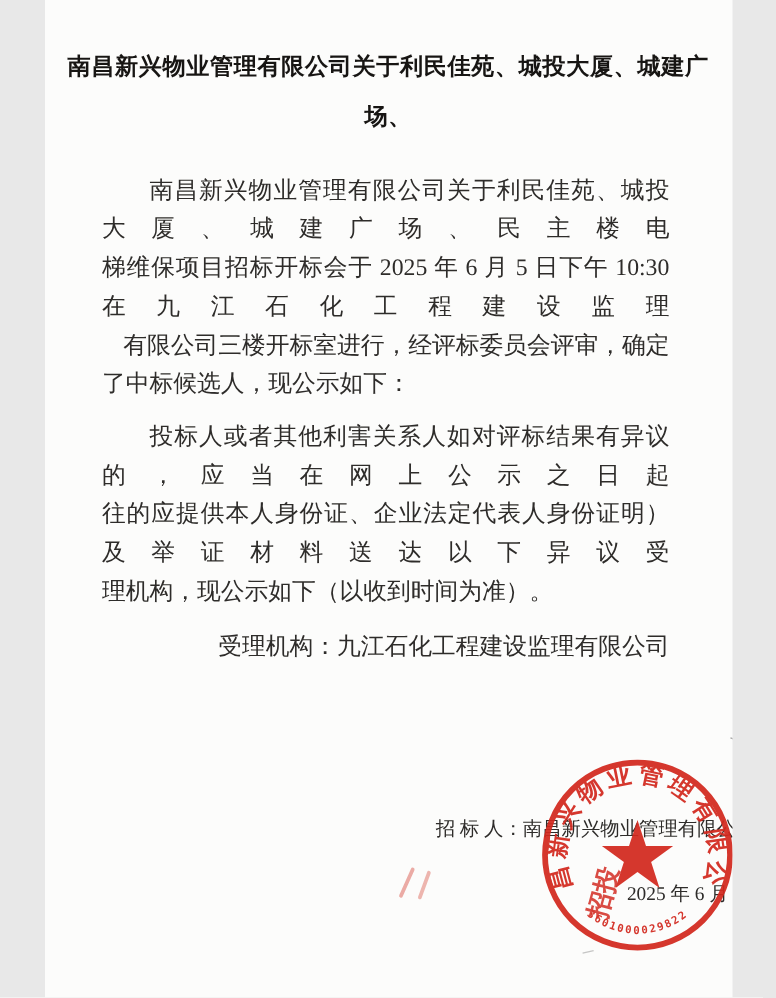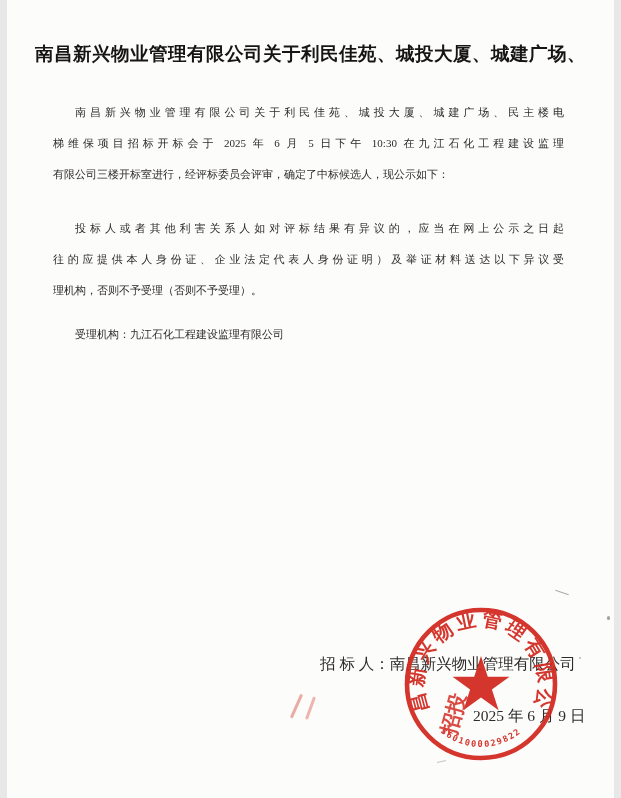--- a/index.html
+++ b/index.html
@@ -1,19 +1,19 @@
 <!DOCTYPE html>
 <html><head>
 <meta charset="utf-8">
 <style>
   html,body{margin:0;padding:0;}
   body{background:#e8e8e8;font-family:"Liberation Serif","DejaVu Serif",serif;}
   .page{
     position:relative;
-    width:607px;height:798px;
+    width:550px;height:798px;
     margin:0 auto;
     background:#fcfcfb;
     color:#2e2c2a;
     overflow:hidden;
   }
   
   .doc-title{
     padding-top:34px;
     font-size:18.5px;
     font-weight:700;
@@ -21,32 +21,32 @@
     color:#171513;
   }
   .title-line{
     text-align:center;
     line-height:40px;
     letter-spacing:0.5px;
   }
   
   .doc-body{
     margin:0 50px 0 46px;
-    font-size:11px;
+    font-size:19px;
     line-height:31px;
   }
   .jline{text-align:justify;text-align-last:justify;}
-  .jline.line-last{text-align:center;text-align-last:left;}
+  .jline.line-last{text-align:right;text-align-last:left;}
   .justify-para .line-first{text-indent:2em;}
   .intro-para{margin-top:23px;}
-  .objection-para{margin-top:23px;font-family:Liberation Serif, serif;}
+  .objection-para{margin-top:11px;font-family:Liberation Serif, serif;}
   .candidate-list{margin-top:10px;}
   .cand-line{text-indent:2em;margin-bottom:16px;}
   .cand-line.line-last{margin-bottom:0;}
-  .agency-line{margin-top:13px;text-indent:2em;}
+  .agency-line{margin-top:13px;text-indent:2em;text-align:right;}
   .phone-line{margin-top:17px;text-indent:2em;}
   
   .tenderer-line{
     position:absolute;left:313px;top:653px;
     font-size:15.5px;line-height:22px;white-space:nowrap;
   }
   .date-line{
     position:absolute;left:466px;top:705px;
     font-size:15.5px;line-height:22px;white-space:nowrap;
   }
@@ -79,21 +79,21 @@
     <div class="intro-para justify-para">
         <div class="jline line-first">南昌新兴物业管理有限公司关于利民佳苑、城投大厦、城建广场、民主楼电</div>
         <div class="jline">梯维保项目招标开标会于 2025 年 6 月 5 日下午 10:30 在九江石化工程建设监理</div>
         <div class="jline line-last">有限公司三楼开标室进行，经评标委员会评审，确定了中标候选人，现公示如下：</div>
       </div>
 
 
     <div class="objection-para justify-para">
         <div class="jline line-first">投标人或者其他利害关系人如对评标结果有异议的，应当在网上公示之日起</div>
         <div class="jline">往的应提供本人身份证、企业法定代表人身份证明）及举证材料送达以下异议受</div>
-        <div class="jline line-last">理机构，否则不予受理（否则不予受理）。</div>
+        <div class="jline line-last">理机构，现公示如下（以收到时间为准）。</div>
       </div>
 
     <div class="agency-line">受理机构：九江石化工程建设监理有限公司</div>
 
 
   </section>
 
   <div class="tenderer-line">招 标 人：南昌新兴物业管理有限公司</div>
 
   <div class="date-line">2025 年 6 月 9 日</div>

